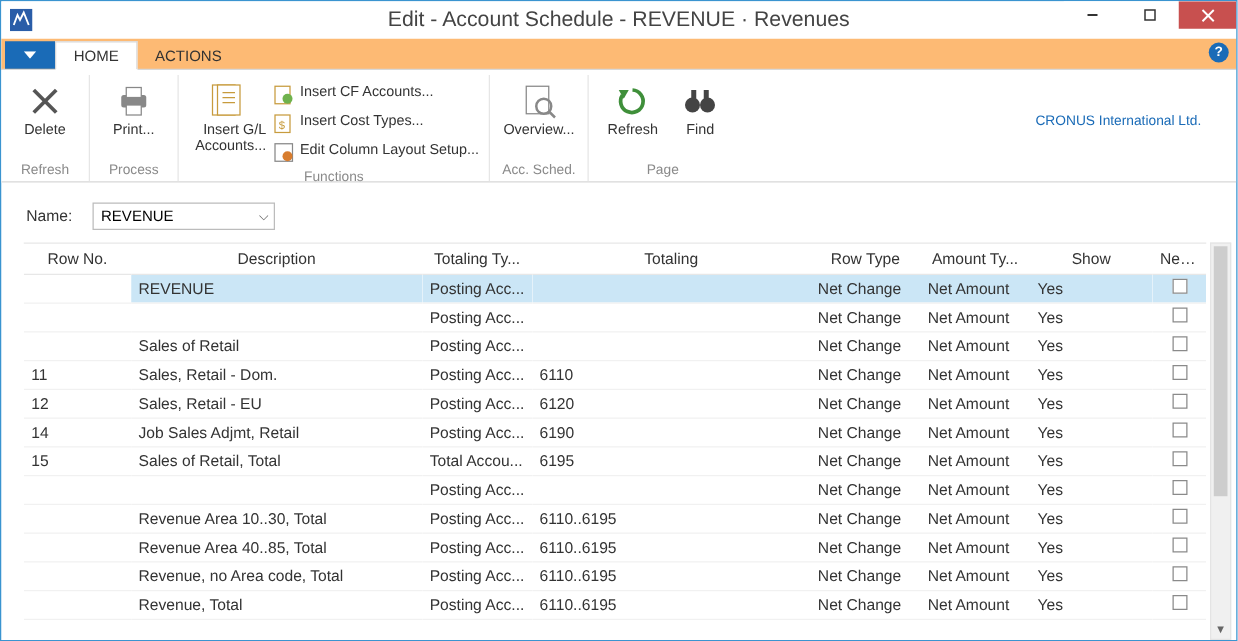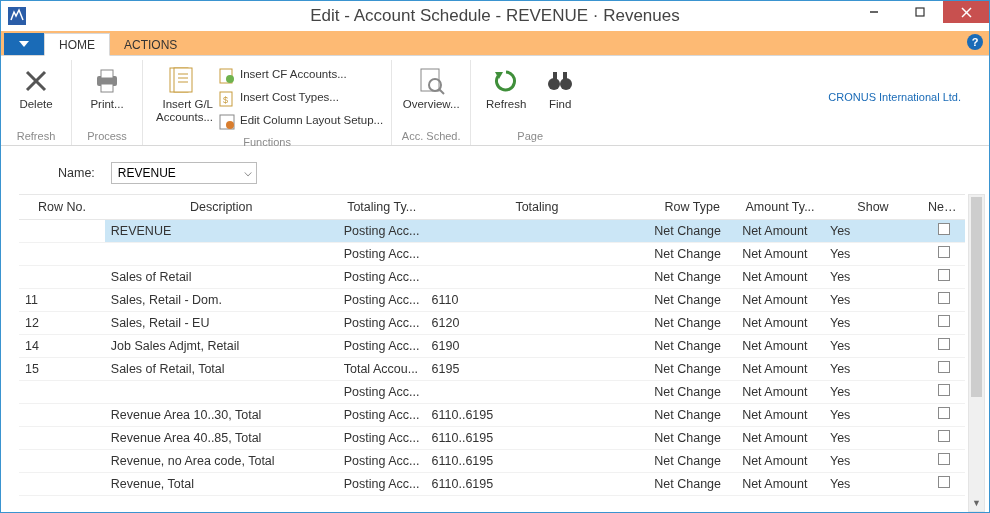--- a/index.html
+++ b/index.html
@@ -24,21 +24,21 @@
   .rgroup { border-right: 1px solid #e6e6e6; padding: 0 8px; display: flex; flex-direction: column; justify-content: space-between; }
   .rgroup-buttons { display: flex; align-items: flex-start; gap: 6px; padding-top: 4px;}
   .rgroup-label { font-size: 11px; color: #8a8a8a; text-align: center; padding-bottom: 3px; }
   .rbtn-lg { display: flex; flex-direction: column; align-items: center; width: 54px; cursor: default;}
   .rbtn-lg .ico { height: 34px; display: flex; align-items: center; justify-content: center; }
   .rbtn-lg .lbl { font-size: 11.5px; color: #333; text-align: right; line-height: 1.15; }
   .rbtn-sm { display: flex; align-items: flex-start; gap: 5px; font-size: 11.5px; color: #333; height: 22px; }
   .rbtn-sm .ico { width: 16px; height: 16px; display:flex; align-items:center; justify-content:center;}
   .rcol { display: flex; flex-direction: column; gap: 1px; padding-top: 4px;}
 
-  .form-row { padding: 16px 0 10px 20px; display: flex; align-items: center; gap: 16px; font-size: 12.5px; margin-left: 37px; }
+  .form-row { padding: 16px 0 10px 20px; display: flex; align-items: center; gap: 16px; font-size: 12.5px; }
   .form-row label { color: #333; }
   .combo { border: 1px solid #bcbcbc; height: 22px; width: 146px; display: flex; align-items: center; justify-content: space-between; padding: 0 4px 0 6px; font-size: 12px; background: #fff;}
   .combo .caret { font-size: 10px; color: #555; }
 
   .grid-container { position: relative; height: 318px; }
   .grid-scroll { position: absolute; left: 18px; right: 24px; top: 0; bottom: 0; overflow: hidden; border-top: 1px solid #e7e7e7; }
   .vscroll { position: absolute; right: 4px; top: 0; width: 17px; bottom: 0; background: #f0f0f0; border: 1px solid #e4e4e4;}
   .vscroll .thumb { position: absolute; left: 2px; right: 2px; top: 2px; height: 200px; background: #cdcdcd; }
   .vscroll .arrow { position: absolute; left:0; right:0; height:16px; display:flex; align-items:center; justify-content:center; font-size:9px; color:#666; }
   .vscroll .arrow.up{ top:0;} .vscroll .arrow.dn{ bottom:0;}

